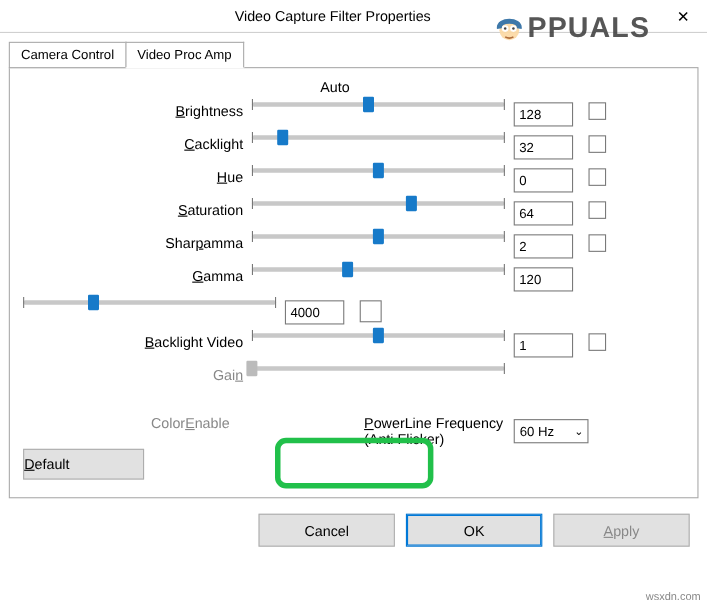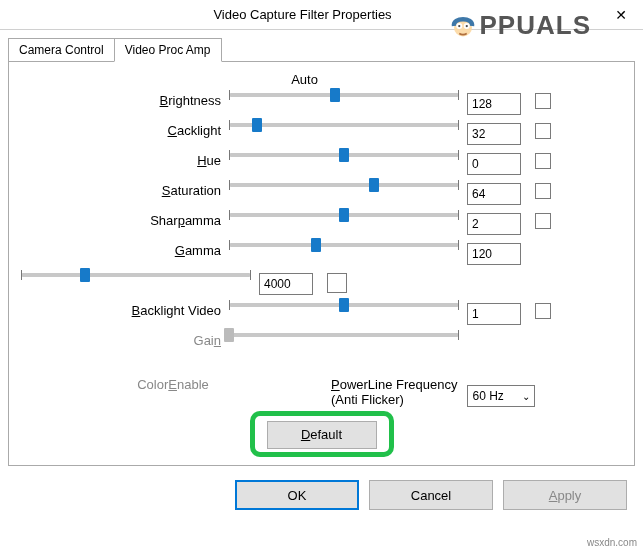--- a/index.html
+++ b/index.html
@@ -181,21 +181,21 @@
     width: 310px;
     justify-content: center;
   }
   .subrow .left .lbl {
     font-size: 13px;
     color: #888;
     text-align: right;
   }
   .subrow .right {
     display: flex;
-    align-items: flex-end;
+    align-items: center;
     gap: 10px;
     flex: 1;
   }
   .subrow .right .lbl {
     font-size: 13px;
     text-align: left;
   }
   .subrow .select {
     width: 68px;
     height: 22px;
@@ -203,22 +203,22 @@
     display: flex;
     align-items: center;
     justify-content: space-between;
     padding: 0 4px;
     font-size: 12px;
     background: #fff;
   }
   .subrow .select .chev { font-size: 10px; }
 
   .default-wrap {
-    text-align: center;
-    margin-top: 14px;
+    text-align: left;
+    margin-top: 1px;
     position: relative;
   }
   .default-btn {
     display: inline-block;
     width: 110px;
     height: 28px;
     line-height: 26px;
     background: #e1e1e1;
     border: 1px solid #adadad;
     font-size: 13px;
@@ -421,21 +421,21 @@
   <div class="default-wrap">
     <div class="default-highlight"></div>
     <div class="default-btn">
       <span></span><span class="ul">D</span><span>efault</span>
     </div>
   </div>
 
 </div>
 
 <div class="dialog-buttons">
+  <div class="dlg-btn">Cancel</div>
   <div class="dlg-btn ok">OK</div>
-  <div class="dlg-btn">Cancel</div>
   <div class="dlg-btn apply">
     <span class="ul">A</span>
       <span>pply</span>
   </div>
 </div>
 
 <div class="footer-label">wsxdn.com</div>
 
 </body></html>

